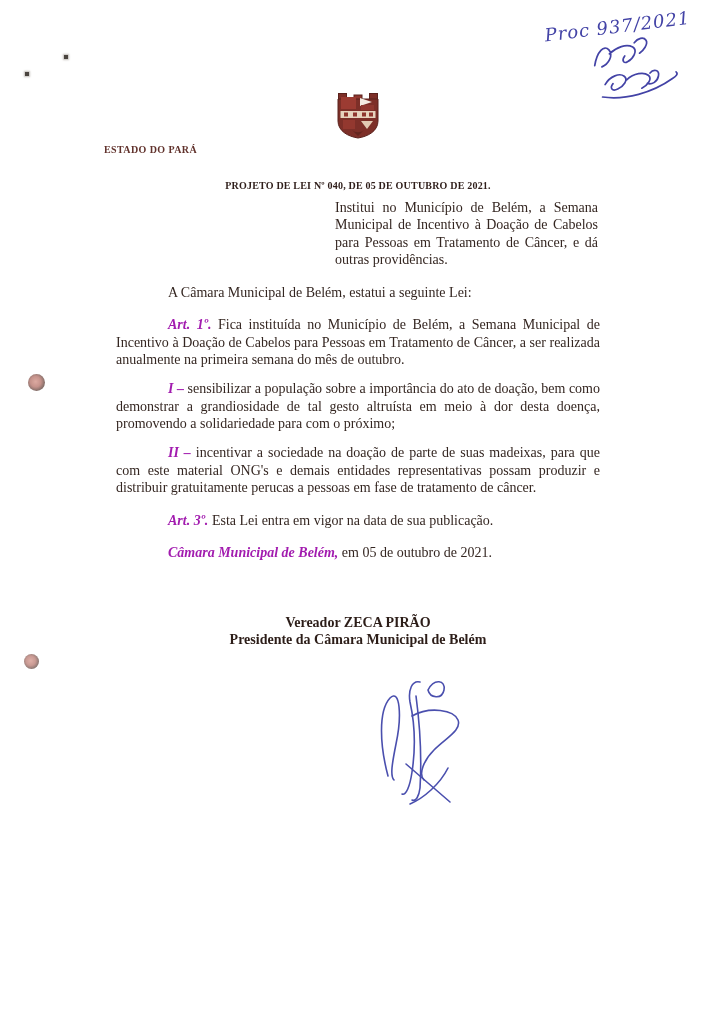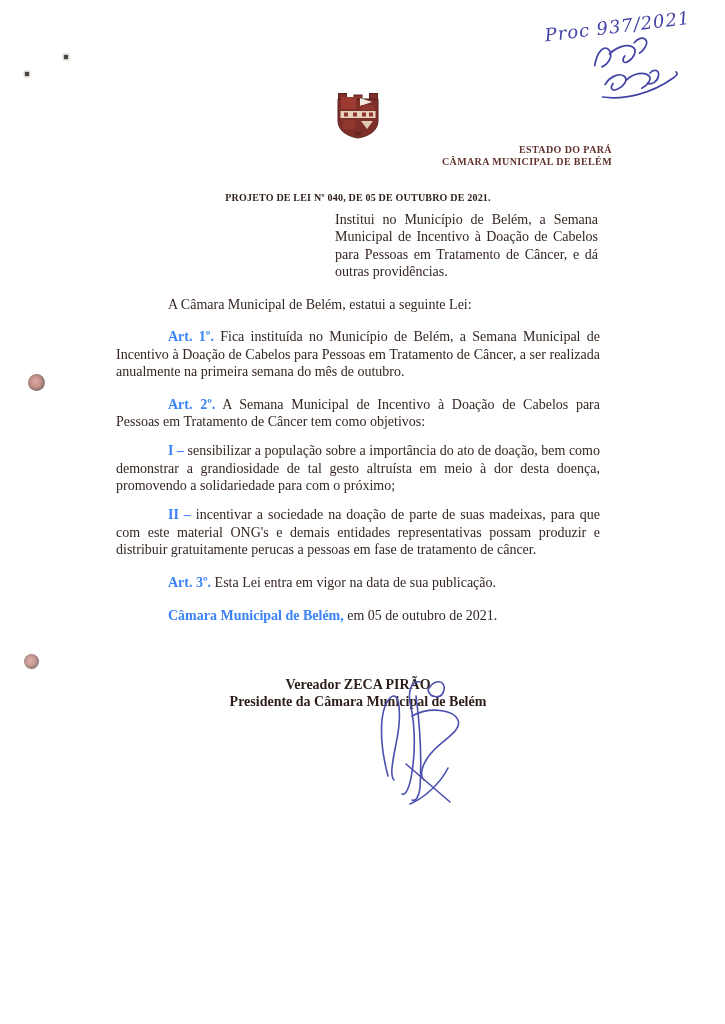--- a/index.html
+++ b/index.html
@@ -14,21 +14,21 @@
   }
   .content {
     position: relative;
     box-sizing: border-box;
     width: 100%;
     padding: 93px 113px 0 104px;
   }
   .crest-wrap { text-align: center; }
   .crest { display: inline-block; }
   .org-header {
-    text-align: right;
+    text-align: left;
     color: #61322c;
     font-weight: bold;
     font-size: 10px;
     line-height: 12px;
     letter-spacing: 0.4px;
     margin-top: 1px;
   }
   .doc-title {
     margin-top: 24px;
     text-align: center;
@@ -47,21 +47,21 @@
   }
   .para {
     margin: 12px;
     font-size: 14px;
     line-height: 17.3px;
     text-align: justify;
     text-indent: 52px;
   }
   .para.spaced { margin-top: 15.5px; }
   .para.tight { margin-top: 0; }
-  .para strong, .closing strong { color: #3b82f6; }
+  .para strong, .closing strong { color: #a21caf; font-style: italic; }
   .sig-block {
     margin-top: 52px;
     text-align: center;
     font-weight: bold;
     font-size: 14px;
     line-height: 17.3px;
     color: #2c1d18;
   }
   
   .hw-note {
@@ -125,33 +125,31 @@
         <rect x="25" y="19.5" width="4" height="4" fill="#8f372f"></rect>
         <rect x="32" y="19.5" width="4" height="4" fill="#8f372f"></rect>
         <rect x="6" y="27" width="12" height="9" fill="#93382f"></rect>
         <polygon points="24,28 36,28 30,36" fill="#e2c9b2"></polygon>
         <path d="M15 37 C18 40 24 40 27 37 L21 43 Z" fill="#63261f"></path>
       </svg>
     </div>
 
     <div class="org-header">
       <div>ESTADO DO PARÁ</div>
-      <div>CÂMARA MUNICIPAL DE BELÉM</div>
     </div>
 
     <div class="doc-title">PROJETO DE LEI Nº 040, DE 05 DE OUTUBRO DE 2021.</div>
 
     <div class="ementa">Institui no Município de Belém, a Semana Municipal de Incentivo à Doação de Cabelos para Pessoas em Tratamento de Câncer, e dá outras providências.</div>
 
     <p class="para spaced"><span>A Câmara Municipal de Belém, estatui a seguinte Lei:</span></p>
 
     <p class="para spaced"><strong>Art. 1º.</strong><span> Fica instituída no Município de Belém, a Semana Municipal de Incentivo à Doação de Cabelos para Pessoas em Tratamento de Câncer, a ser realizada anualmente na primeira semana do mês de outubro.</span></p>
 
 
-    <p class="para spaced"><strong>Art. 2º.</strong><span> A Semana Municipal de Incentivo à Doação de Cabelos para Pessoas em Tratamento de Câncer tem como objetivos:</span></p>
 
     <p class="para tight"><strong>I –</strong><span> sensibilizar a população sobre a importância do ato de doação, bem como demonstrar a grandiosidade de tal gesto altruísta em meio à dor desta doença, promovendo a solidariedade para com o próximo;</span></p>
 
     <p class="para tight"><strong>II –</strong><span> incentivar a sociedade na doação de parte de suas madeixas, para que com este material ONG's e demais entidades representativas possam produzir e distribuir gratuitamente perucas a pessoas em fase de tratamento de câncer.</span></p>
 
     <p class="para spaced"><strong>Art. 3º.</strong><span> Esta Lei entra em vigor na data de sua publicação.</span></p>
 
     <p class="para spaced closing"><strong>Câmara Municipal de Belém,</strong><span> em 05 de outubro de 2021.</span></p>
 
     <div class="sig-block">

